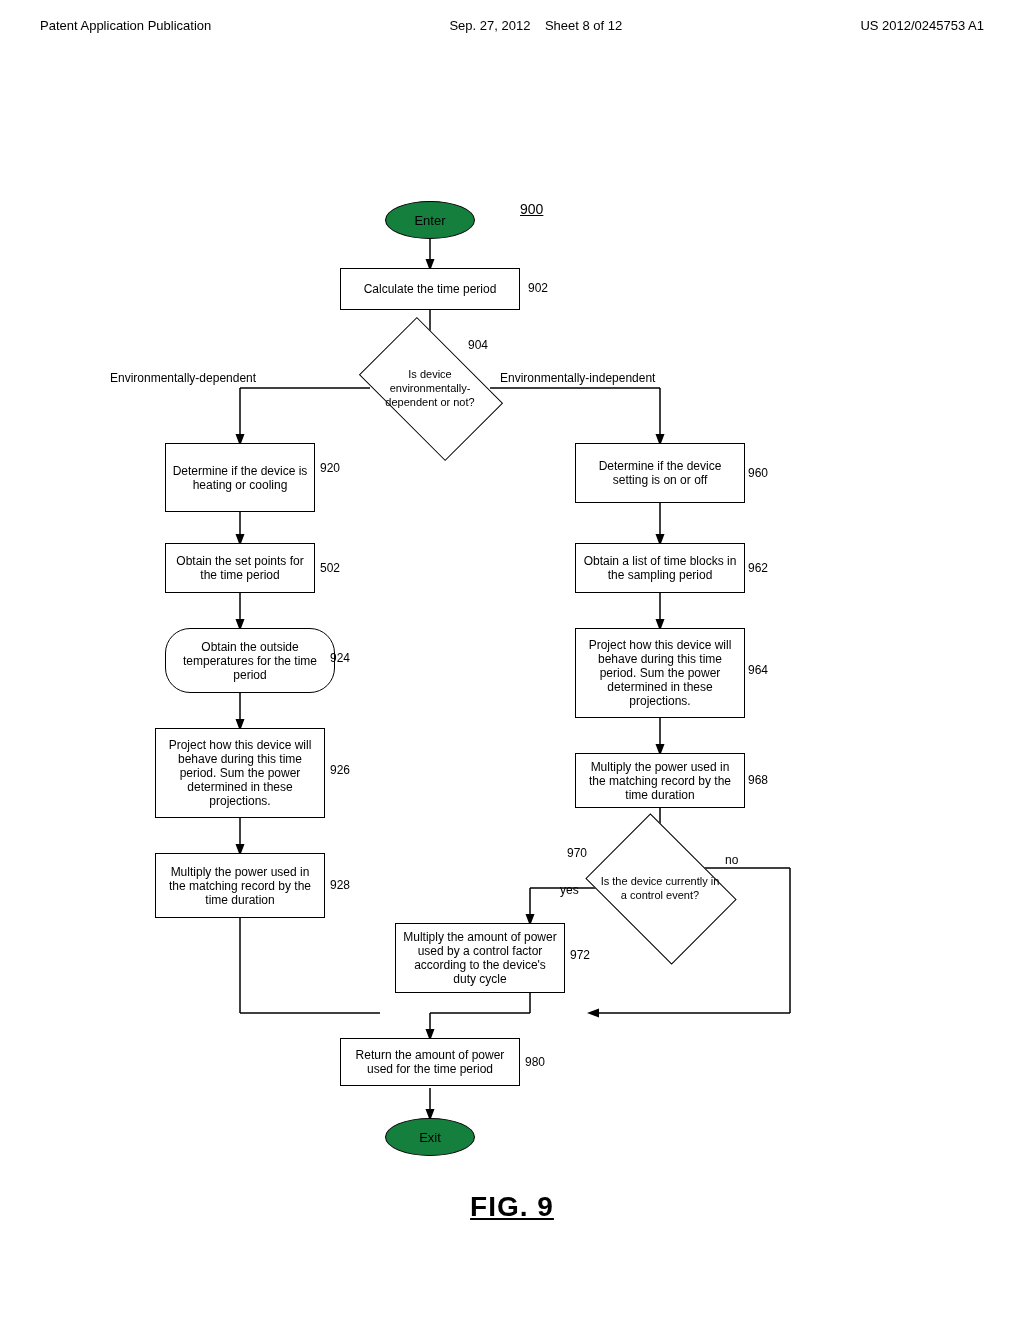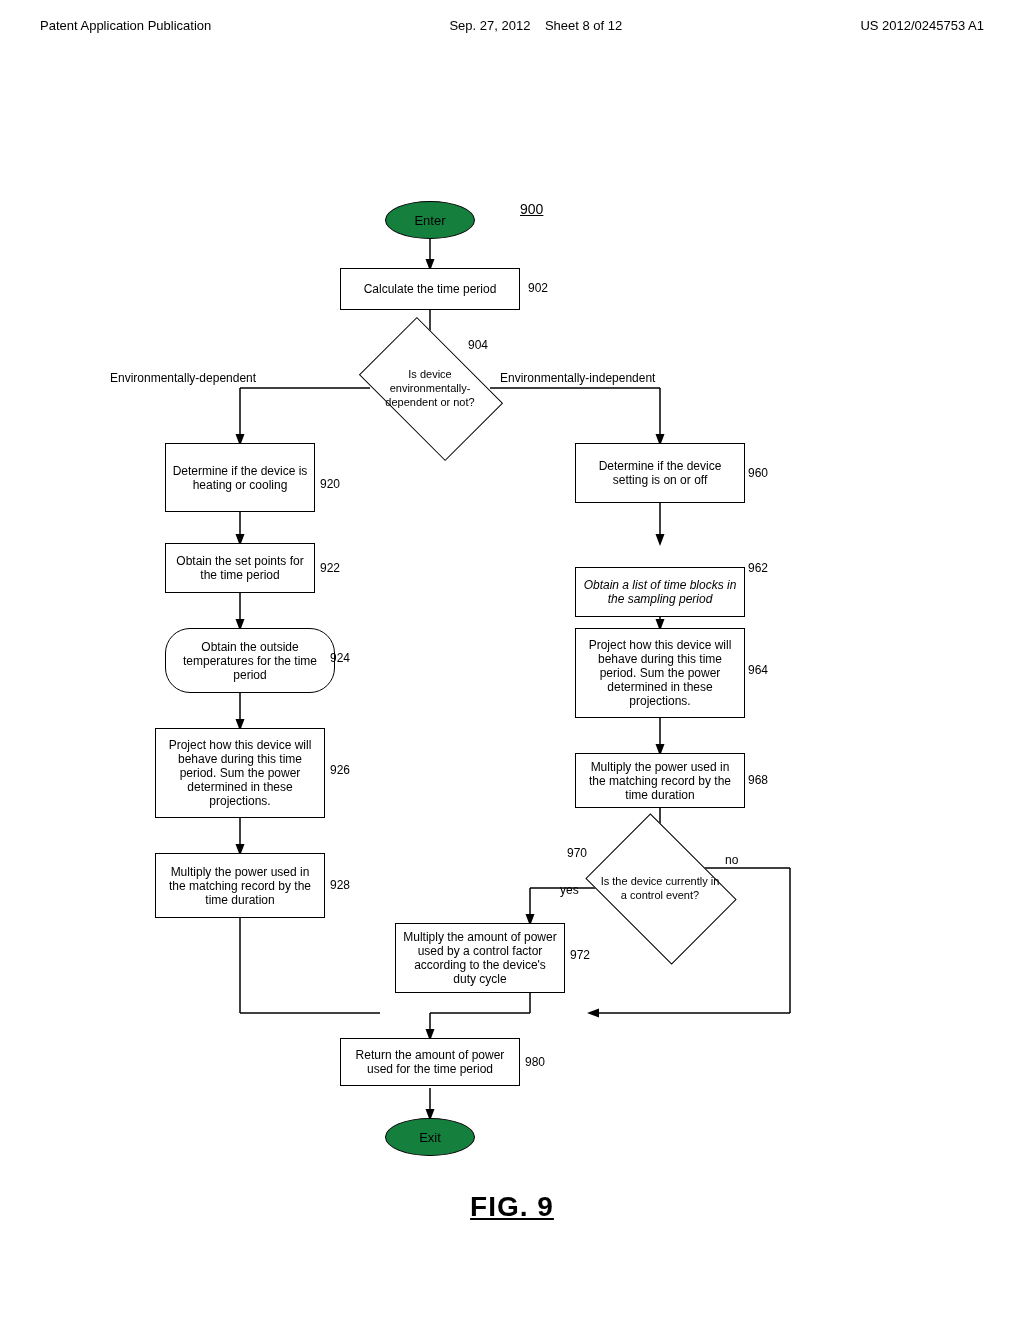--- a/index.html
+++ b/index.html
@@ -196,26 +196,26 @@
     <span>Is device environmentally-dependent or not?</span>
   </div>
 
   <span class="label-text" style="top:318px; left:110px; font-size:12px;">Environmentally-dependent</span>
 
   <span class="label-text" style="top:318px; left:500px; font-size:12px;">Environmentally-independent</span>
 
   <div class="fc-rect" style="left:165px; top:390px; width:150px; height:69px;">
     <span>Determine if the device is heating or cooling</span>
   </div>
-  <span class="ref-num" style="top:424px; left:320px;">920</span>
+  <span class="ref-num" style="top:408px; left:320px;">920</span>
 
   <div class="fc-rect" style="left:165px; top:490px; width:150px; height:50px;">
     <span>Obtain the set points for the time period</span>
   </div>
-  <span class="ref-num" style="top:508px; left:320px;">922</span>
+  <span class="ref-num" style="top:508px; left:320px;">502</span>
 
   <div class="fc-rect" style="left:165px; top:575px; width:170px; height:65px;border-radius:25px;">
     <span>Obtain the outside temperatures for the time period</span>
   </div>
   <span class="ref-num" style="top:598px; left:330px;">924</span>
 
   <div class="fc-rect" style="left:155px; top:675px; width:170px; height:90px;">
     <span>Project how this device will behave during this time period. Sum the power determined in these projections.</span>
   </div>
   <span class="ref-num" style="top:710px; left:330px;">926</span>
@@ -223,21 +223,21 @@
   <div class="fc-rect" style="left:155px; top:800px; width:170px; height:65px;">
     <span>Multiply the power used in the matching record by the time duration</span>
   </div>
   <span class="ref-num" style="top:825px; left:330px;">928</span>
 
   <div class="fc-rect" style="left:575px; top:390px; width:170px; height:60px;">
     <span>Determine if the device setting is on or off</span>
   </div>
   <span class="ref-num" style="top:413px; left:748px;">960</span>
 
-  <div class="fc-rect" style="left:575px; top:514px; width:170px; height:50px;font-style:italic;">
+  <div class="fc-rect" style="left:575px; top:490px; width:170px; height:50px;">
     <span>Obtain a list of time blocks in the sampling period</span>
   </div>
   <span class="ref-num" style="top:508px; left:748px;">962</span>
 
   <div class="fc-rect" style="left:575px; top:575px; width:170px; height:90px;">
     <span>Project how this device will behave during this time period. Sum the power determined in these projections.</span>
   </div>
   <span class="ref-num" style="top:610px; left:748px;">964</span>
 
   <div class="fc-rect" style="left:575px; top:700px; width:170px; height:55px;">

